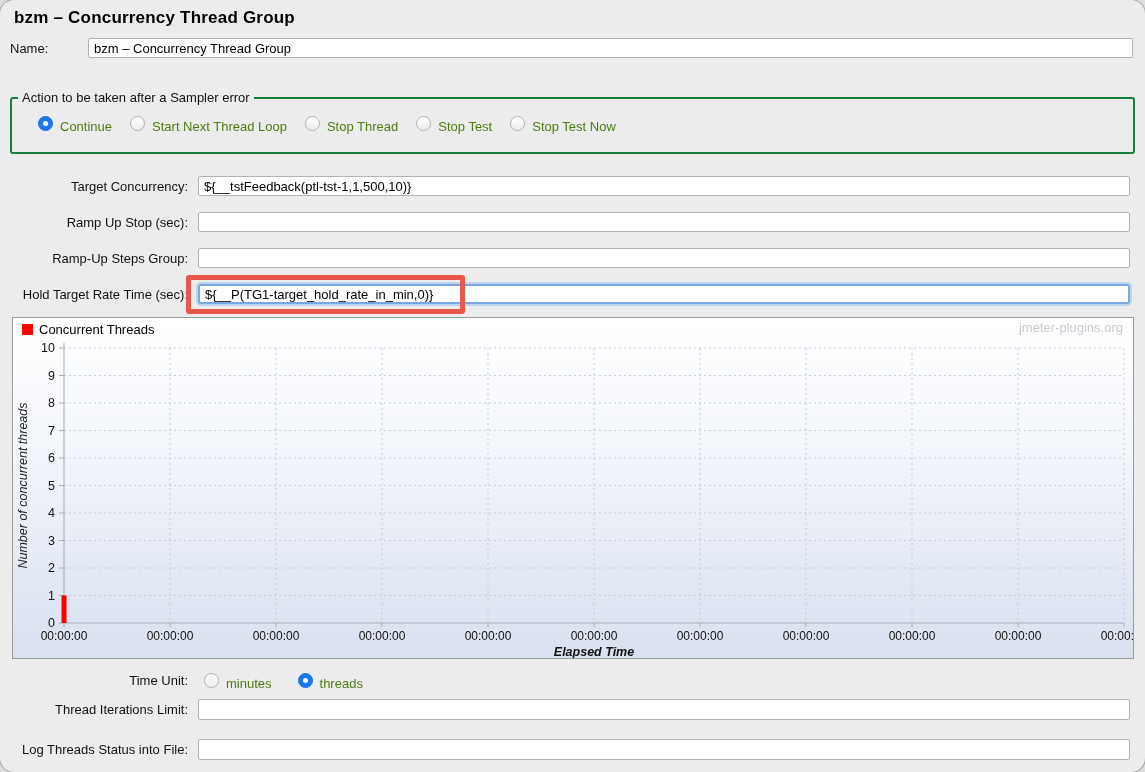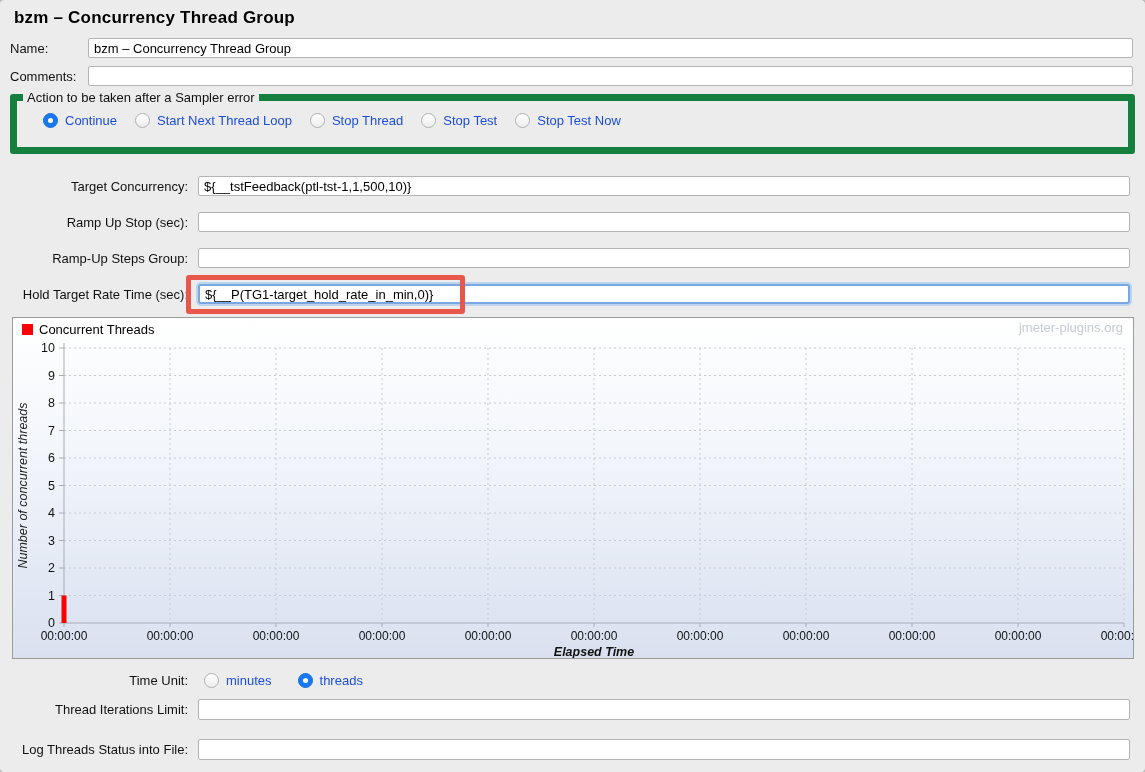--- a/index.html
+++ b/index.html
@@ -1,53 +1,53 @@
 <!DOCTYPE html>
 <html><head>
 <meta charset="utf-8">
 <style>
   html,body{margin:0;padding:0;background:#dedede;}
   #app{
     position:relative;width:1145px;height:772px;background:#ececec;
-    border-radius:4px;overflow:hidden;
+    border-radius:14px;overflow:hidden;
     font-family:"Liberation Sans",sans-serif;color:#000;
     box-shadow:0 0 0 1px rgba(0,0,0,.25);
   }
   .title{position:absolute;left:14px;top:8px;font-size:17px;font-weight:bold;letter-spacing:.2px;}
   .row{position:absolute;left:0;width:100%;height:22px;}
   .lbl{position:absolute;top:3px;font-size:13px;color:#111;white-space:nowrap;}
   .lbl.right{left:0;width:188px;text-align:right;}
   input.field{
     position:absolute;height:20px;box-sizing:border-box;
     border:1px solid #b4b4b4;border-radius:2px;background:#fff;
     font-family:"Liberation Sans",sans-serif;font-size:13px;padding:0 5px;color:#000;
   }
   input.field.focused{
     border:2px solid #79a7e2;
     box-shadow:0 0 0 2px #bdd4ef;
     border-radius:3px;
   }
   fieldset.action{
     position:absolute;left:10px;top:90px;width:1125px;height:64px;box-sizing:border-box;
-    border:7px solid #15803d;border-radius:3px;margin:0;padding:0;background:transparent;
+    border:2px solid #15803d;border-radius:3px;margin:0;padding:0;background:transparent;
   }
   fieldset.action legend{font-size:13px;margin-left:6px;padding:0 4px;color:#111;}
   .radio-row{display:flex;align-items:center;gap:18px;padding:8px 0 0 26px;}
   .radio-opt{display:flex;align-items:center;gap:7px;cursor:default;}
   .radio{
     position:relative;width:15px;height:15px;border-radius:50%;
     background:linear-gradient(#ffffff,#ededed);border:1px solid #b0b0b0;box-sizing:border-box;
     flex:0 0 auto;
   }
   .radio.on{background:#1878f2;border:1px solid #186ede;}
   .radio.on::after{
     content:"";position:absolute;left:50%;top:50%;width:5px;height:5px;margin:-2.5px 0 0 -2.5px;
     background:#fff;border-radius:50%;
   }
-  .rlabel{font-size:13px;color:#1d4ed8;white-space:nowrap;}
+  .rlabel{font-size:13px;color:#4d7c0f;white-space:nowrap;margin-top:6px;}
   .annotation{
     position:absolute;left:186px;top:275px;width:279px;height:39px;box-sizing:border-box;
     border:5px solid #e8574a;border-radius:3px;pointer-events:none;z-index:20;
   }
   .chart-panel{
     position:absolute;left:12px;top:317px;width:1122px;height:342px;box-sizing:border-box;
     border:1px solid #9b9b9b;
     background:linear-gradient(180deg,#ffffff 0%,#f3f6fb 38%,#e2e8f4 78%,#d9e1f0 100%);
   }
   .legend{position:absolute;left:9px;top:4px;display:flex;align-items:center;gap:6px;z-index:5;}
@@ -62,24 +62,20 @@
 
 <div id="app">
 
   <div class="title">bzm – Concurrency Thread Group</div>
 
   <div class="row" style="top:38px;">
     <span class="lbl" style="left:10px;">Name:</span>
     <input class="field" style="left: 88px; top: 0px; width: 1045px;" value="bzm – Concurrency Thread Group">
   </div>
 
-  <div class="row" style="top:66px;">
-    <span class="lbl" style="left:10px;">Comments:</span>
-    <input class="field" style="left: 88px; top: 0px; width: 1045px;" value="">
-  </div>
 
   <fieldset class="action">
     <legend>Action to be taken after a Sampler error</legend>
     <div class="radio-row">
       <span class="radio-opt">
         <span class="radio on"></span>
         <span class="rlabel">Continue</span>
       </span>
       <span class="radio-opt">
         <span class="radio"></span>

